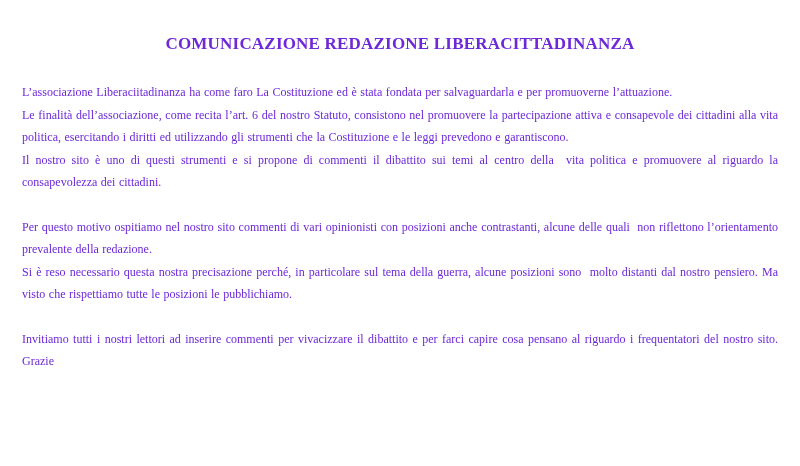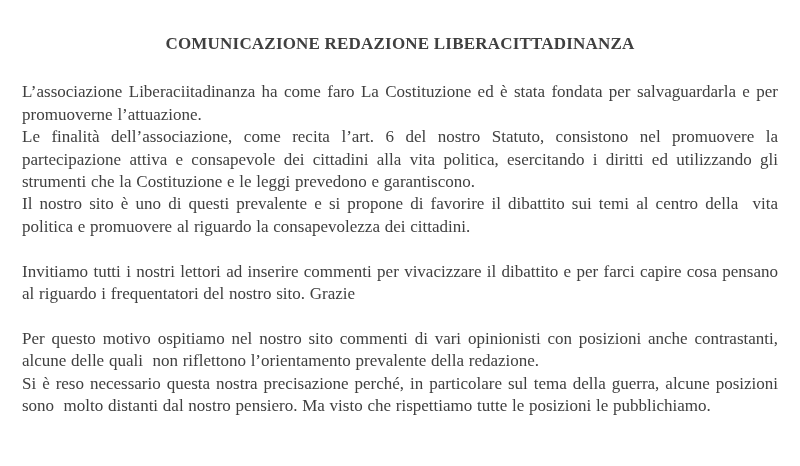--- a/index.html
+++ b/index.html
@@ -12,56 +12,56 @@
     height: 466px;
     background: #ffffff;
     overflow: hidden;
   }
   .page {
     width: 800px;
     height: 466px;
     padding: 33px 22px 0 22px;
     background: #ffffff;
     font-family: "Liberation Serif", serif;
-    color: #404040;
+    color: #6d28d9;
   }
   .doc-title {
     font-size: 17px;
     line-height: 22.4px;
     font-weight: bold;
     text-align: center;
     margin: 0 0 26px 0;
     letter-spacing: 0.2px;
   }
   .block { margin: 0; }
   .block + .block { margin-top: 22.4px; }
   .block p {
     margin: 0;
-    font-size: 17px;
+    font-size: 12px;
     line-height: 22.4px;
     text-align: justify;
     white-space: pre-wrap;
     word-spacing: 0.5px;
   }
 </style>
 </head>
 <body>
 
 <div class="page">
 
   <h1 class="doc-title">COMUNICAZIONE REDAZIONE LIBERACITTADINANZA</h1>
 
   <div class="block">
     <p>L’associazione Liberaciitadinanza ha come faro La Costituzione ed è stata fondata per salvaguardarla e per promuoverne l’attuazione.</p>
     <p>Le finalità dell’associazione, come recita l’art. 6 del nostro Statuto, consistono nel promuovere la partecipazione attiva e consapevole dei cittadini alla vita politica, esercitando i diritti ed utilizzando gli strumenti che la Costituzione e le leggi prevedono e garantiscono.</p>
-    <p>Il nostro sito è uno di questi prevalente e si propone di favorire il dibattito sui temi al centro della  vita politica e promuovere al riguardo la consapevolezza dei cittadini.</p>
-  </div>
-
-  <div class="block">
-    <p>Invitiamo tutti i nostri lettori ad inserire commenti per vivacizzare il dibattito e per farci capire cosa pensano al riguardo i frequentatori del nostro sito. Grazie</p>
+    <p>Il nostro sito è uno di questi strumenti e si propone di commenti il dibattito sui temi al centro della  vita politica e promuovere al riguardo la consapevolezza dei cittadini.</p>
   </div>
 
   <div class="block">
     <p>Per questo motivo ospitiamo nel nostro sito commenti di vari opinionisti con posizioni anche contrastanti, alcune delle quali  non riflettono l’orientamento prevalente della redazione.</p>
     <p>Si è reso necessario questa nostra precisazione perché, in particolare sul tema della guerra, alcune posizioni sono  molto distanti dal nostro pensiero. Ma visto che rispettiamo tutte le posizioni le pubblichiamo.</p>
   </div>
 
+  <div class="block">
+    <p>Invitiamo tutti i nostri lettori ad inserire commenti per vivacizzare il dibattito e per farci capire cosa pensano al riguardo i frequentatori del nostro sito. Grazie</p>
+  </div>
+
 </div>
 
 </body></html>

